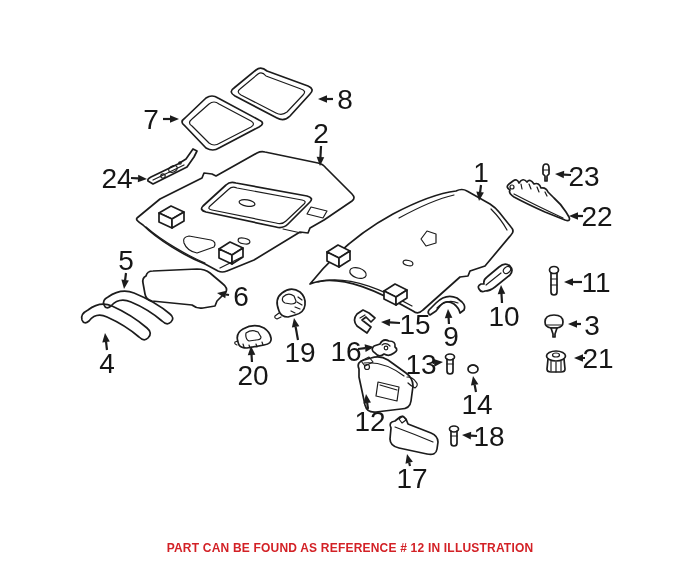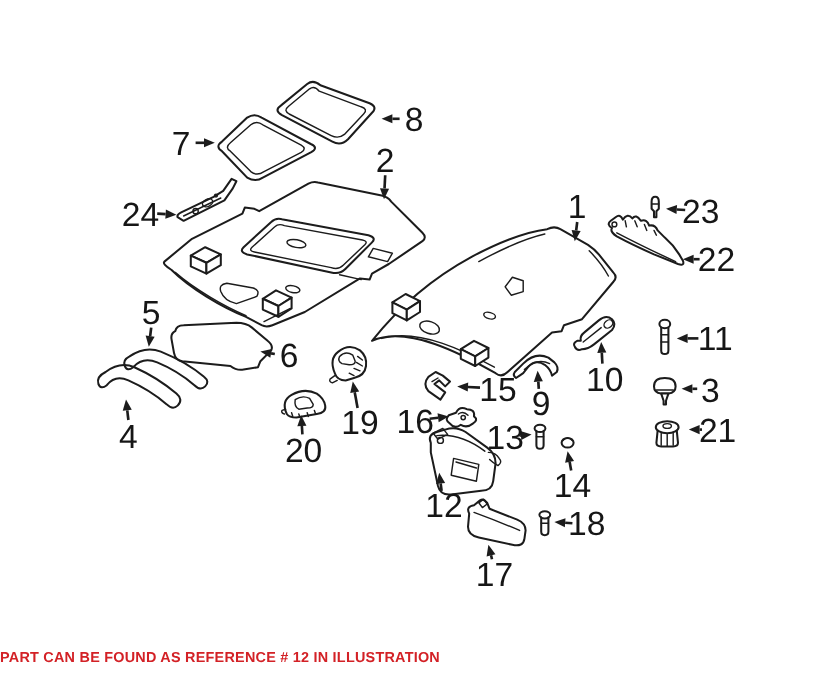--- a/index.html
+++ b/index.html
@@ -3,21 +3,21 @@
 <meta charset="utf-8">
 <style>
   html,body{margin:0;padding:0;background:#ffffff;}
   .stage{position:relative;width:700px;height:561px;background:#ffffff;overflow:hidden;
          font-family:"Liberation Sans",sans-serif;}
   svg{position:absolute;left:0;top:0;}
   .ln{fill:none;stroke:#1c1c1c;stroke-width:1.7;stroke-linejoin:round;stroke-linecap:round;}
   .lw{fill:#ffffff;stroke:#1c1c1c;stroke-width:1.7;stroke-linejoin:round;stroke-linecap:round;}
   .ld{fill:none;stroke:#1c1c1c;stroke-width:1.2;stroke-linejoin:round;stroke-linecap:round;}
   .callout-num{font-family:"Liberation Sans",sans-serif;font-size:28px;fill:#161616;}
-  .footer-note{position:absolute;left:0;right:0;top:541px;text-align:left;
+  .footer-note{position:absolute;left:0;right:0;top:541px;text-align:center;
                font-size:12px;font-weight:bold;letter-spacing:0.2px;color:#d32126;}
 </style>
 </head>
 <body>
 
 <div class="stage">
   <svg width="700" height="561" viewBox="0 0 700 561">
 
     <g>
       <path class="ln" d="M 218,98 L 259,120 Q 266,123 259,127 L 219,148 Q 213,152 206,148 L 185,126 Q 179,122 185,118 L 206,98 Q 212,94 218,98 Z"></path>

